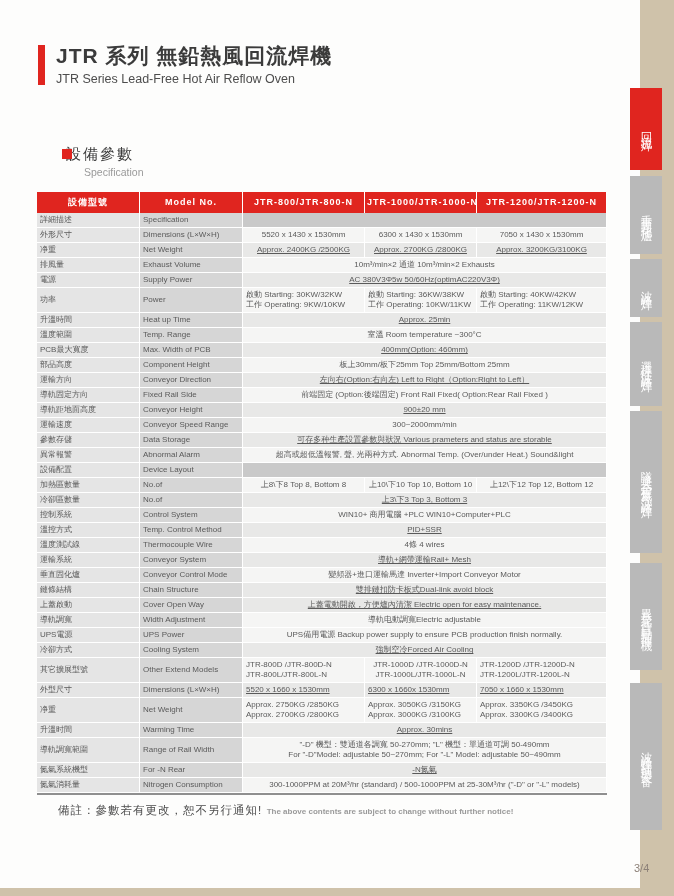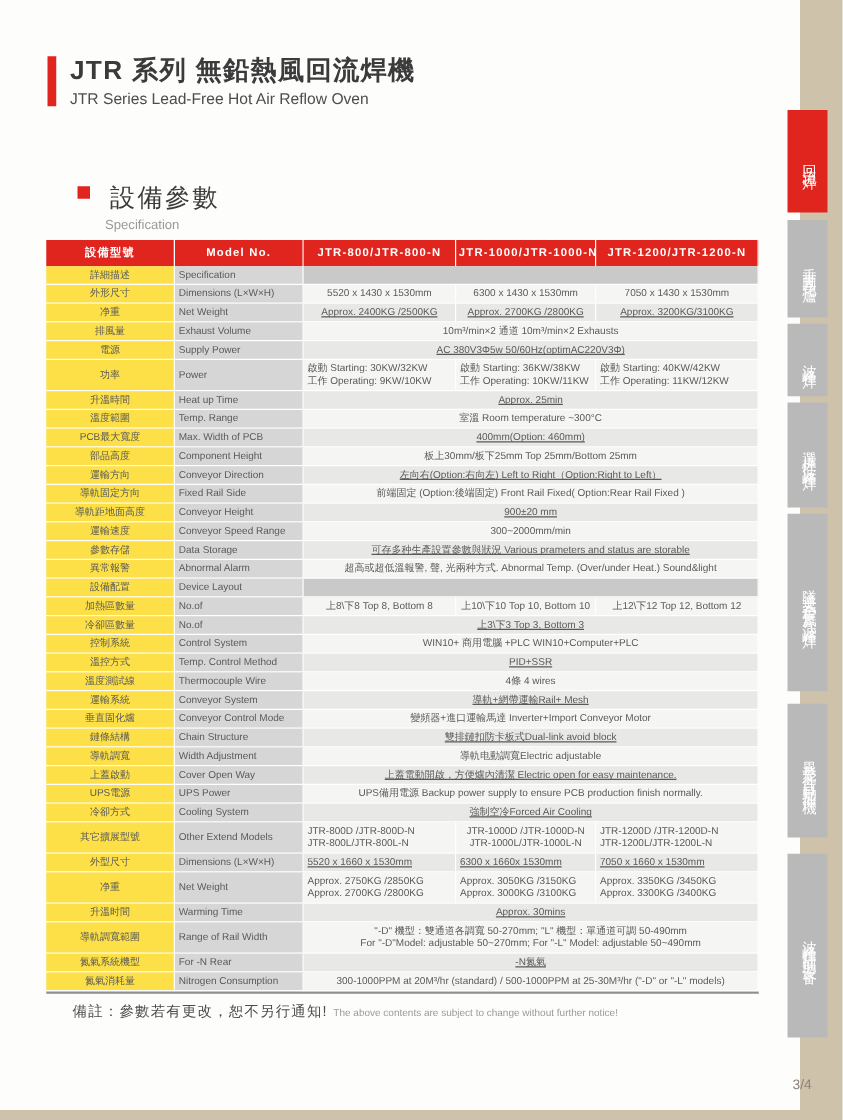--- a/index.html
+++ b/index.html
@@ -14,51 +14,51 @@
     background:#fdfdfc;
   }
   
   .title-wrap{position:absolute;left:38px;top:42px;}
   .accent-bar{position:absolute;left:0;top:3px;width:7px;height:40px;background:#e0251f;}
   .title-zh{margin-left:18px;font-size:21px;font-weight:bold;color:#3b3b3b;letter-spacing:1px;}
   .title-en{margin-left:18px;font-size:12.5px;color:#4d4d4d;margin-top:2px;}
   
   .sec-wrap{position:absolute;left:62px;top:145px;}
   .sec-bullet{position:absolute;left:0;top:4px;width:10px;height:10px;background:#e0251f;}
-  .sec-zh{margin-left:26px;font-size:20px;color:#3b3b3b;letter-spacing:2px;}
+  .sec-zh{margin-left:4px;font-size:15px;color:#3b3b3b;letter-spacing:2px;}
   .sec-en{margin-left:22px;font-size:10.5px;color:#9a9a9a;margin-top:2px;}
   
   table.spec{
     position:absolute;left:37px;top:192px;width:570px;
     border-collapse:separate;border-spacing:0;
     table-layout:fixed;
     font-size:8px;line-height:1.25;
     border-bottom:2px solid #8f8f8f;
   }
   table.spec th{
     background:#e0251f;color:#fff;font-weight:bold;font-size:9px;
     padding:5px 2px;text-align:center;
     border-right:1px solid #fff;letter-spacing:1px;
     overflow:hidden;white-space:nowrap;
   }
   table.spec td{
     padding:2px 3px;color:#5a5a5a;
     border-right:1px solid #fff;border-bottom:1px solid #fff;
     overflow:hidden;
   }
-  td.c1{background:#fde047;color:#4a4a4a;text-align:center;}
+  td.c1{background:#e5e5e5;color:#4a4a4a;}
   td.c2{background:#d6d6d6;color:#4f4f4f;}
   tr.a td.v, tr.a td.vspan{background:#f5f5f4;}
   tr.b td.v, tr.b td.vspan{background:#e8e8e7;text-decoration:underline;}
   td.v, td.vspan{text-align:center;white-space:pre-line;}
   tr.section td.vspan{background:#c9c9c9;}
   
   .note{position:absolute;left:58px;top:800px;width:560px;}
   .note-zh{font-size:11.5px;color:#4c4c4c;letter-spacing:1px;display:inline;}
-  .note-en{font-size:8px;color:#9a9a9a;display:inline;}
+  .note-en{font-size:8px;color:#9a9a9a;display:inline;font-weight:bold;}
   .pagenum{position:absolute;left:634px;top:862px;font-size:11px;color:#8d8178;}
   
   .tab{
     position:absolute;left:630px;width:32px;
     background:#b9b9b9;color:#fff;
     writing-mode:vertical-rl;text-orientation:upright;
     font-size:11.5px;letter-spacing:4px;
     display:flex;align-items:center;justify-content:center;
     box-sizing:border-box;padding:8px 0;
   }
@@ -235,29 +235,29 @@
       <tr class="r a">
           <td class="c1">垂直固化爐</td>
           <td class="c2">Conveyor Control Mode</td>
           <td class="vspan" colspan="3">變頻器+進口運輸馬達  Inverter+Import Conveyor Motor</td>
         </tr>
       <tr class="r b">
           <td class="c1">鏈條結構</td>
           <td class="c2">Chain Structure</td>
           <td class="vspan" colspan="3">雙排鏈扣防卡板式Dual-link avoid block</td>
         </tr>
+      <tr class="r b">
+          <td class="c1">上蓋啟動</td>
+          <td class="c2">Cover Open Way</td>
+          <td class="vspan" colspan="3">上蓋電動開啟，方便爐內清潔 Electric open for easy maintenance.</td>
+        </tr>
       <tr class="r a">
           <td class="c1">導軌調寬</td>
           <td class="c2">Width Adjustment</td>
           <td class="vspan" colspan="3">導軌电動調寬Electric adjustable</td>
-        </tr>
-      <tr class="r b">
-          <td class="c1">上蓋啟動</td>
-          <td class="c2">Cover Open Way</td>
-          <td class="vspan" colspan="3">上蓋電動開啟，方便爐內清潔 Electric open for easy maintenance.</td>
         </tr>
       <tr class="r a">
           <td class="c1">UPS電源</td>
           <td class="c2">UPS Power</td>
           <td class="vspan" colspan="3">UPS備用電源 Backup power supply to ensure PCB production finish normally.</td>
         </tr>
       <tr class="r b">
           <td class="c1">冷卻方式</td>
           <td class="c2">Cooling System</td>
           <td class="vspan" colspan="3">強制空冷Forced Air Cooling</td>

